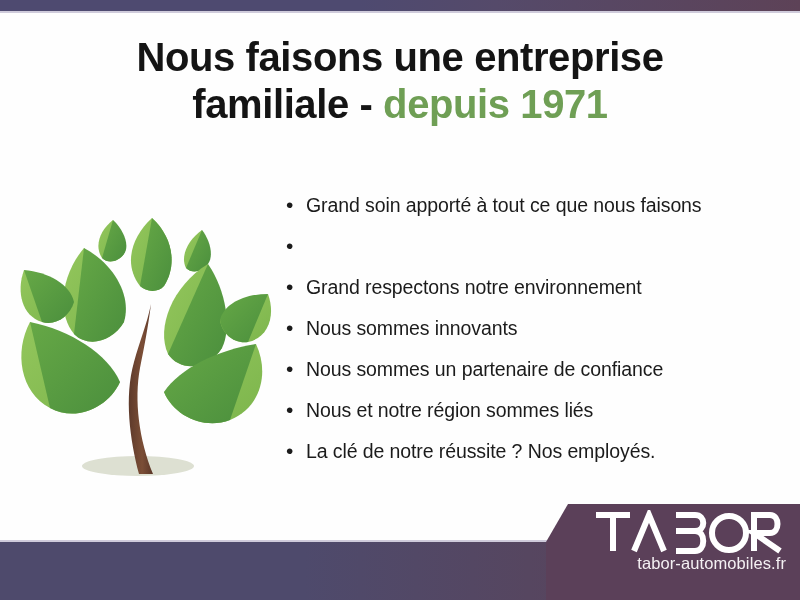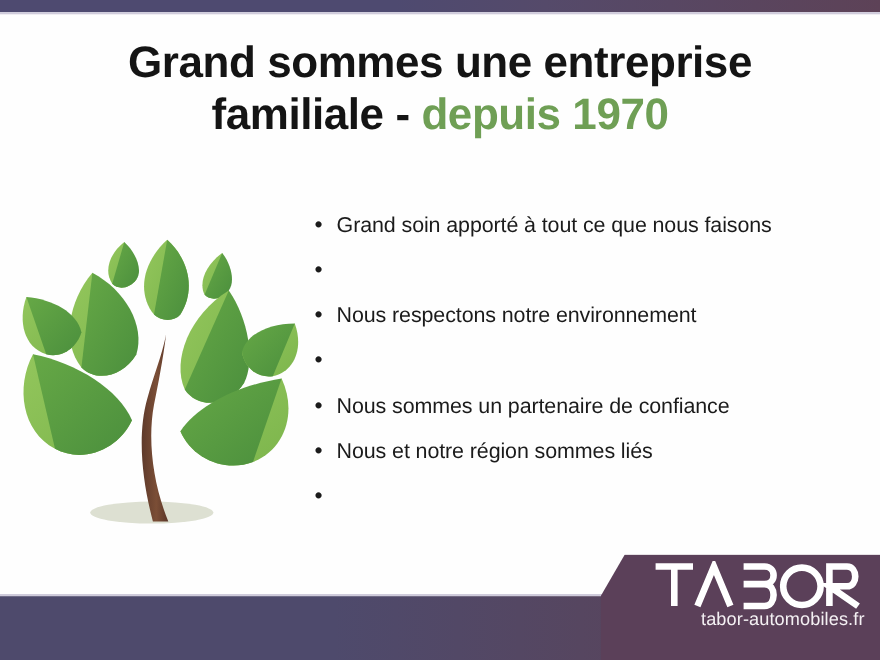--- a/index.html
+++ b/index.html
@@ -150,22 +150,22 @@
 </style>
 </head>
 <body>
 
 <div id="slide">
 
   <div class="top-bar"></div>
   <div class="top-bar-edge"></div>
 
   <div class="title-block">
-    <div class="title-line">Grand sommes une entreprise</div>
-    <div class="title-line"><span class="title-dash">familiale - </span><span class="title-accent">depuis 1970</span></div>
+    <div class="title-line">Nous faisons une entreprise</div>
+    <div class="title-line"><span class="title-dash">familiale - </span><span class="title-accent">depuis 1971</span></div>
   </div>
 
   <div class="tree">
     <svg viewBox="0 0 266 314" width="266" height="314" aria-hidden="true">
       <defs>
         <linearGradient id="lfL" x1="0" y1="0" x2="1" y2="1">
           <stop offset="0%" stop-color="#93c65c"></stop>
             <stop offset="100%" stop-color="#7cb54c"></stop>
         </linearGradient>
         <linearGradient id="lfD" x1="0" y1="0" x2="1" y2="1">
@@ -236,35 +236,37 @@
   <div class="bullets">
     <div class="bullet-row">
       <span class="bullet-dot">•</span>
       <span class="bullet-text">Grand soin apporté à tout ce que nous faisons</span>
     </div>
     <div class="bullet-row">
       <span class="bullet-dot">•</span>
     </div>
     <div class="bullet-row">
       <span class="bullet-dot">•</span>
-      <span class="bullet-text">Nous respectons notre environnement</span>
-    </div>
-    <div class="bullet-row">
-      <span class="bullet-dot">•</span>
+      <span class="bullet-text">Grand respectons notre environnement</span>
+    </div>
+    <div class="bullet-row">
+      <span class="bullet-dot">•</span>
+      <span class="bullet-text">Nous sommes innovants</span>
     </div>
     <div class="bullet-row">
       <span class="bullet-dot">•</span>
       <span class="bullet-text">Nous sommes un partenaire de confiance</span>
     </div>
     <div class="bullet-row">
       <span class="bullet-dot">•</span>
       <span class="bullet-text">Nous et notre région sommes liés</span>
     </div>
     <div class="bullet-row">
       <span class="bullet-dot">•</span>
+      <span class="bullet-text">La clé de notre réussite ? Nos employés.</span>
     </div>
   </div>
 
   <div class="bottom-bar-edge"></div>
   <div class="bottom-bar"></div>
 
   <div class="logo-panel">
     <div class="logo-shape"></div>
     <div class="logo-wordmark">
       <svg viewBox="0 0 190 44" width="190" height="44" aria-hidden="true">

